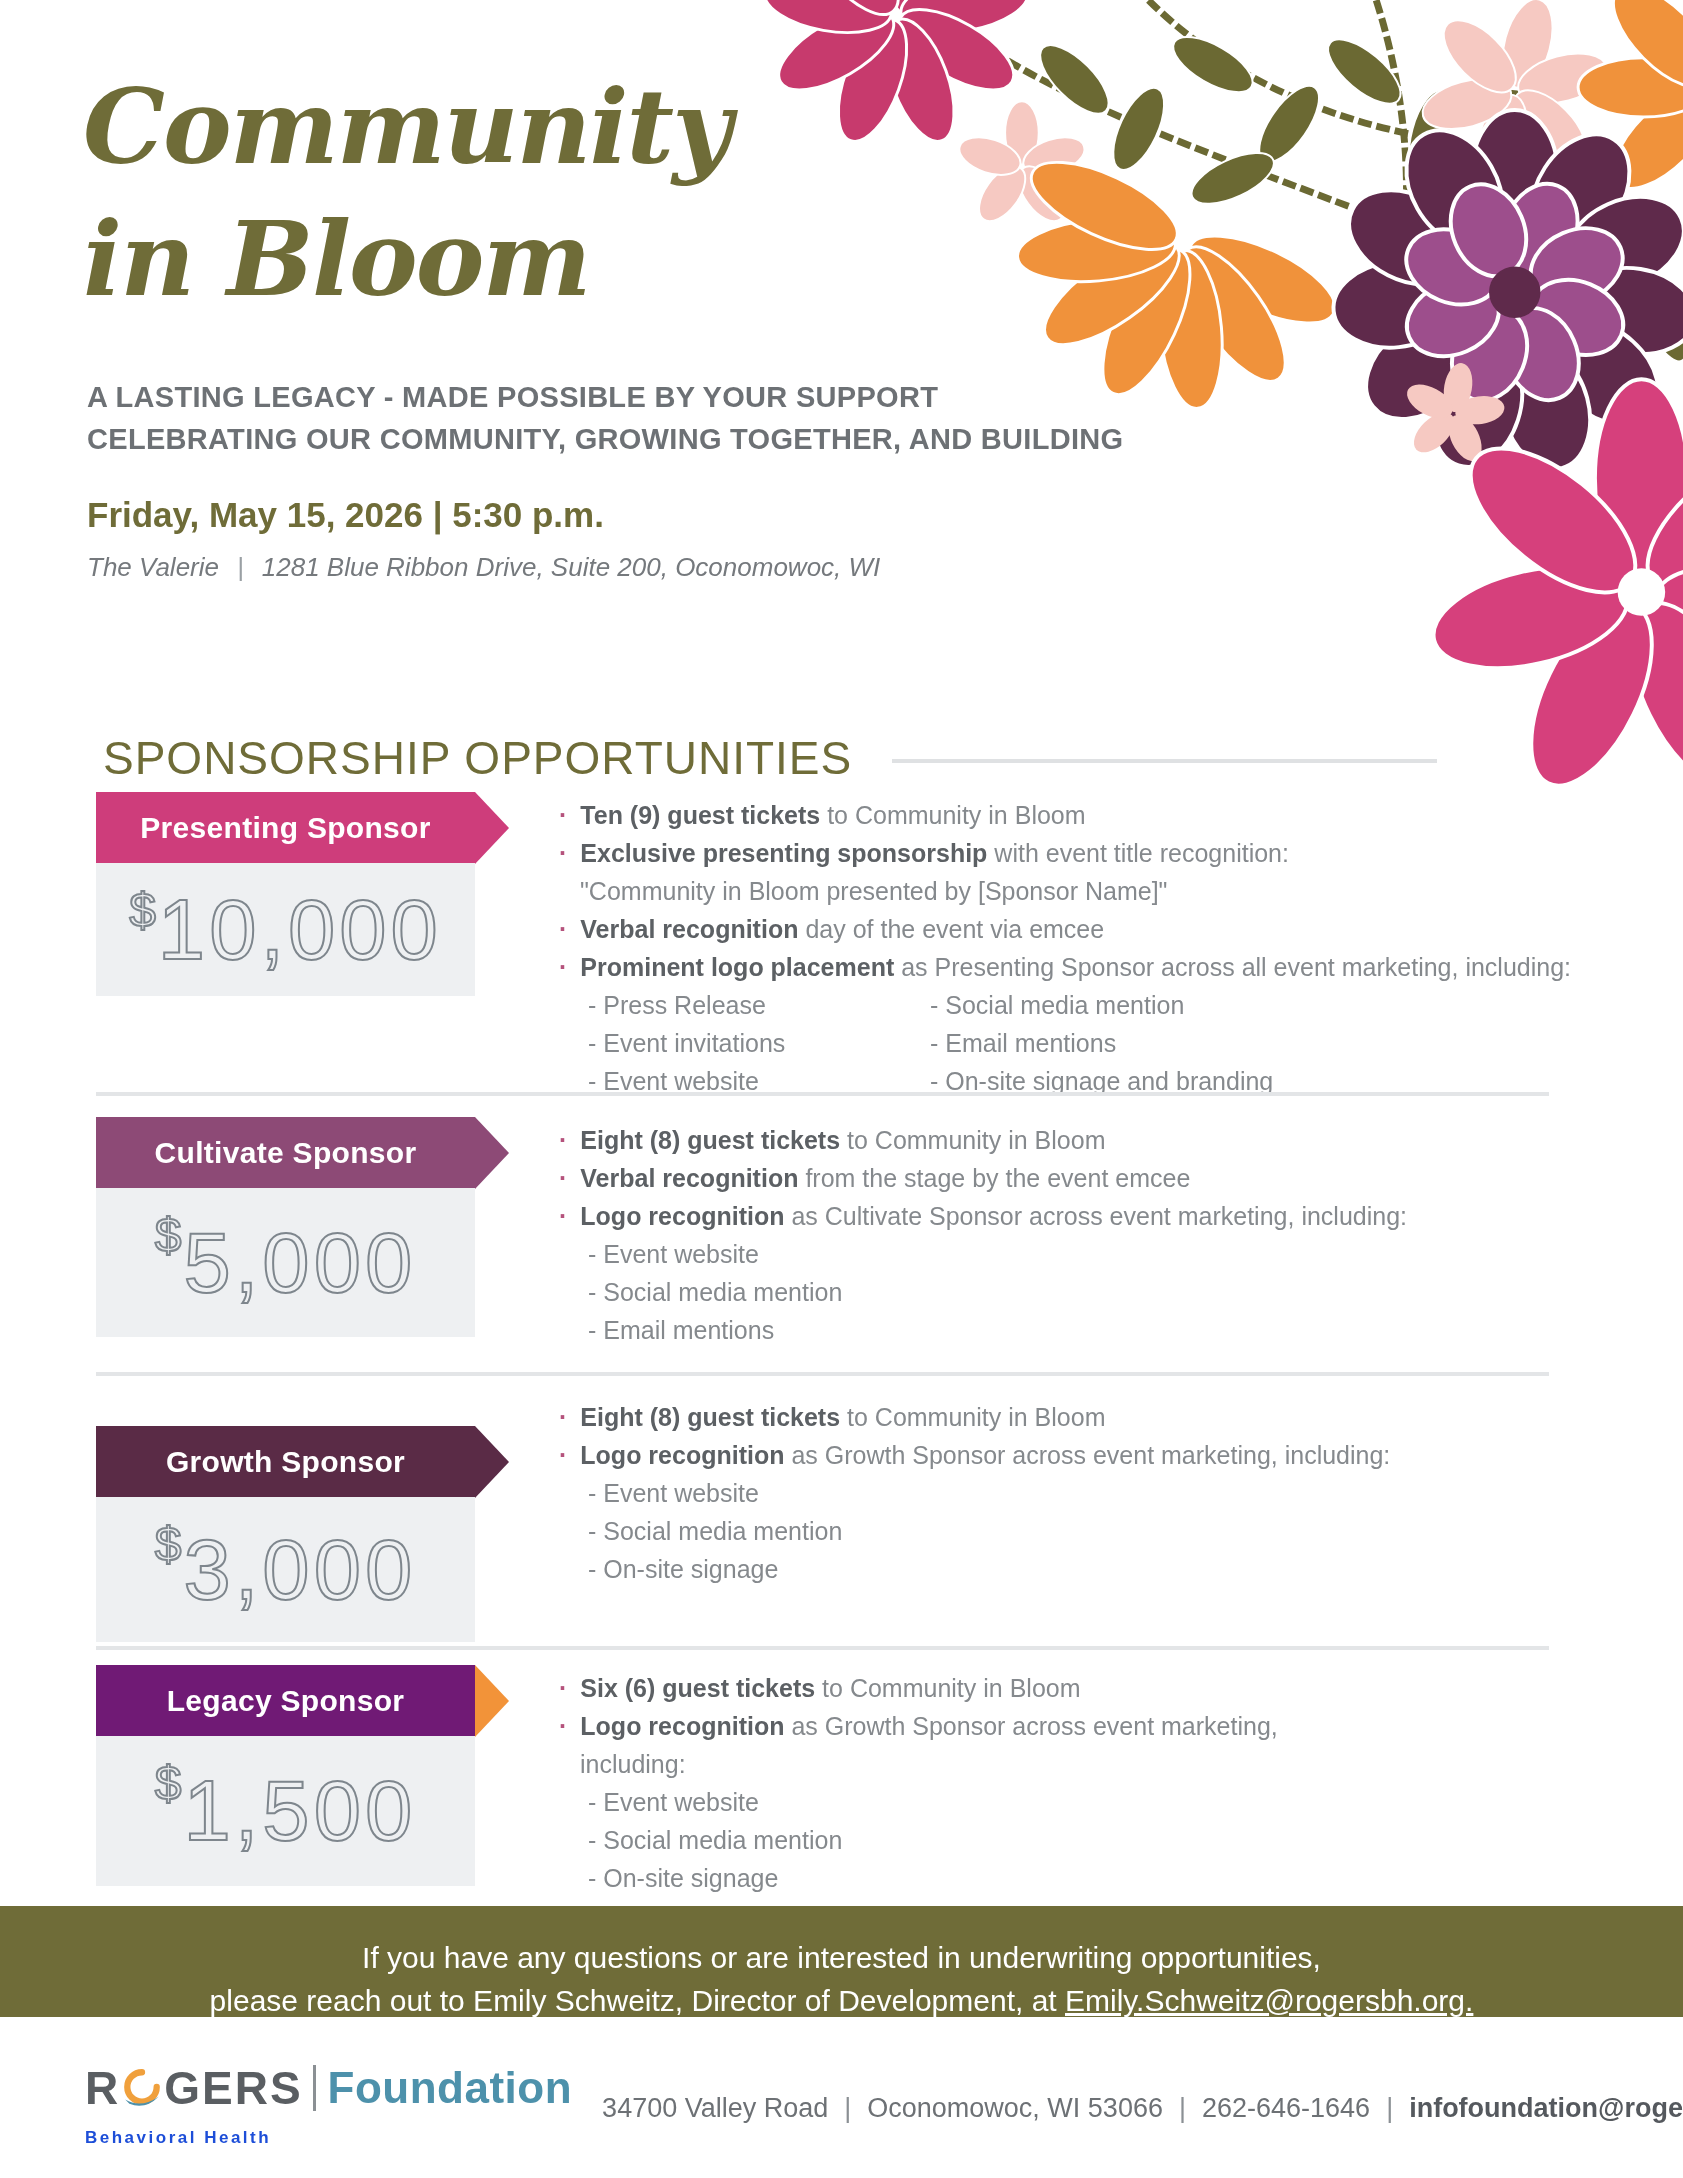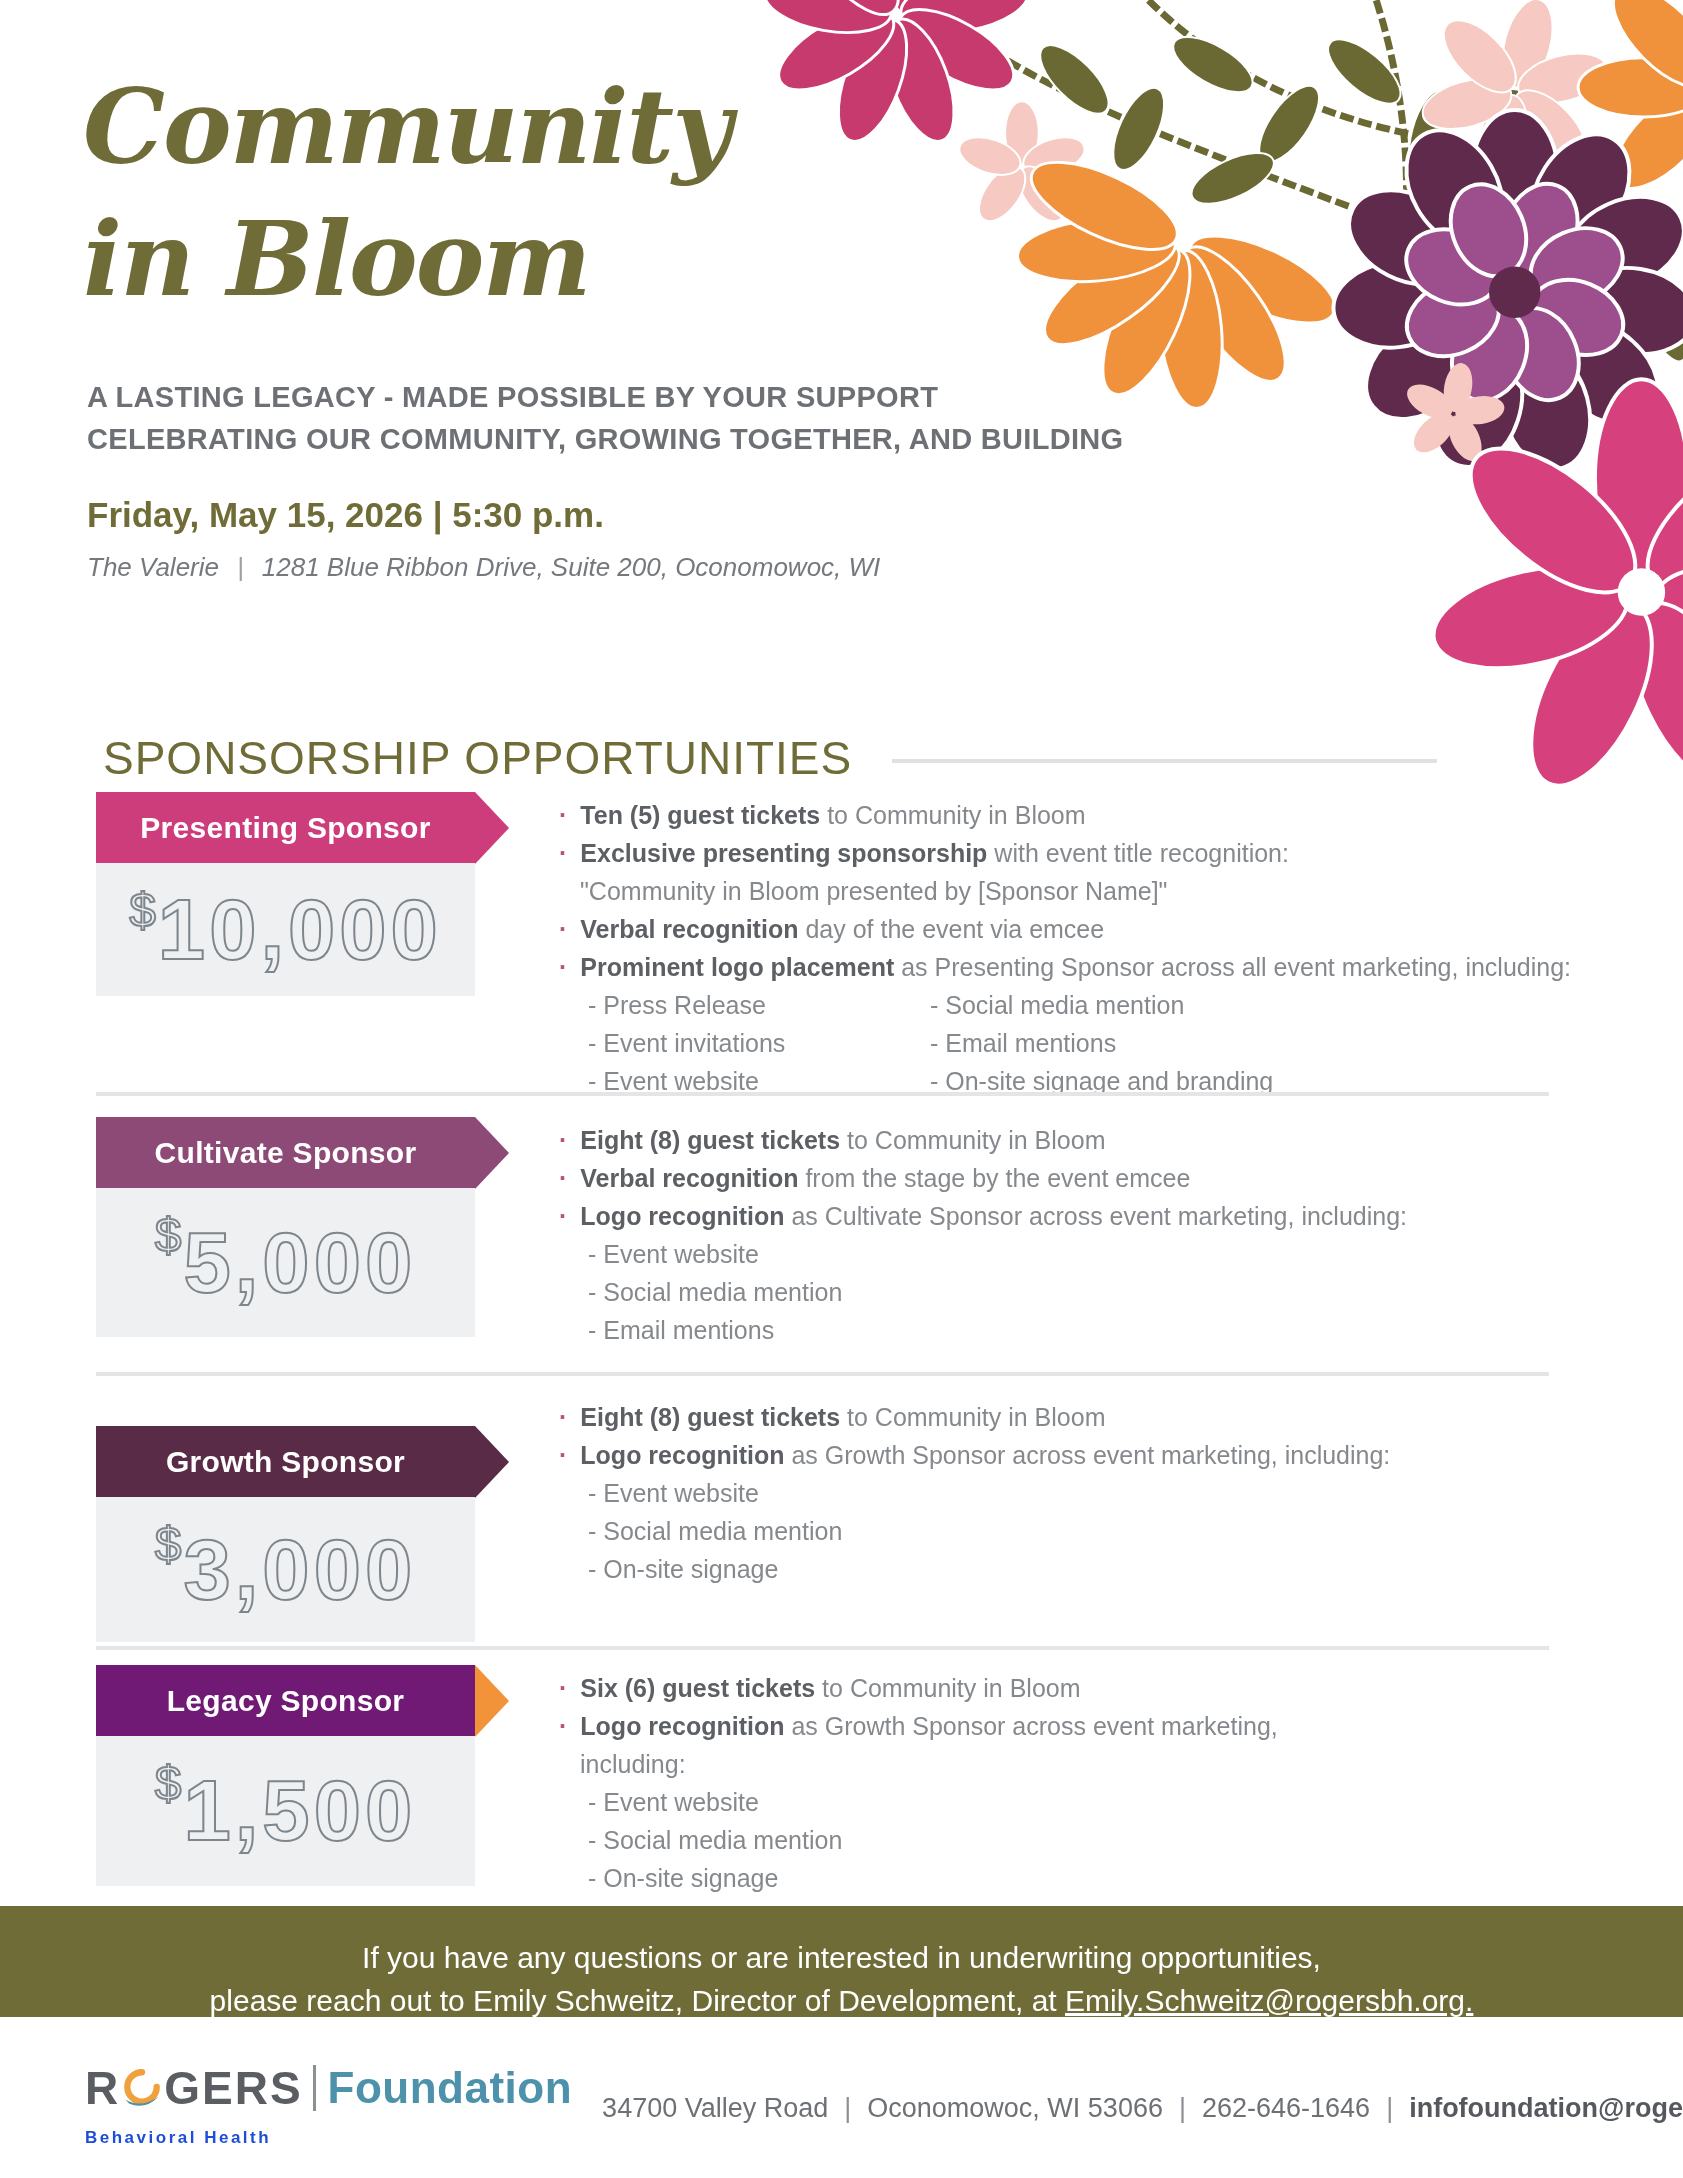--- a/index.html
+++ b/index.html
@@ -45,21 +45,21 @@
     border-left:34px solid #ce3d7b;
   }
   .price-box { width:379px; background:#eef0f2; display:flex; justify-content:center; align-items:center; }
   .t0 .price-box { height:133px; } .t1 .price-box { height:149px; }
   .t2 .price-box { height:145px; } .t3 .price-box { height:150px; }
   .price-box span { color:#eef0f2; -webkit-text-stroke:2px #7e868d; }
   @supports not (-webkit-text-stroke: 1px #000) {
     .price-box span { color:#9aa0a6; }
   }
   .dollar { font-size:48px; align-self:flex-start; margin-top:20px; margin-right:2px; }
-  .amount { font-size:85px; letter-spacing:4px; font-weight:bold; }
+  .amount { font-size:85px; letter-spacing:4px; font-weight:normal; }
 
   .bullets { position:absolute; left:463px; top:4px; width:1089px; font-size:25px; color:#85898d; }
   .b-line { line-height:38px; white-space:nowrap; }
   .b-line .dot { color:#b5527c; margin-right:13px; font-weight:bold; }
   .b-line b { color:#5c6064; font-weight:bold; }
   .cont { padding-left:21px; }
   .sub { padding-left:29px; }
   .sub-grid { padding-left:29px; display:grid; grid-auto-flow:column; grid-template-columns:342px auto; }
   .sub-grid div { line-height:38px; }
 
@@ -218,21 +218,21 @@
   <section class="tier t0">
     <div class="badge" style="background: rgb(206, 61, 123);">
       <span class="badge-label">Presenting Sponsor</span>
       <span class="badge-arrow" style="border-left-color: rgb(206, 61, 123);"></span>
     </div>
     <div class="price-box">
       <span class="dollar">$</span>
         <span class="amount">10,000</span>
     </div>
     <div class="bullets">
-        <div class="b-line"><span class="dot">·</span><b>Ten (5) guest tickets</b><span> to Community in Bloom</span></div>
+        <div class="b-line"><span class="dot">·</span><b>Ten (9) guest tickets</b><span> to Community in Bloom</span></div>
         <div class="b-line"><span class="dot">·</span><b>Exclusive presenting sponsorship</b><span> with event title recognition:</span></div>
         <div class="b-line cont">"Community in Bloom presented by [Sponsor Name]"</div>
         <div class="b-line"><span class="dot">·</span><b>Verbal recognition</b><span> day of the event via emcee</span></div>
         <div class="b-line"><span class="dot">·</span><b>Prominent logo placement</b><span> as Presenting Sponsor across all event marketing, including:</span></div>
         <div class="sub-grid" style="grid-template-rows: repeat(3, 38px);">
           <div>- Press Release</div>
           <div>- Event invitations</div>
           <div>- Event website</div>
           <div>- Social media mention</div>
           <div>- Email mentions</div>

